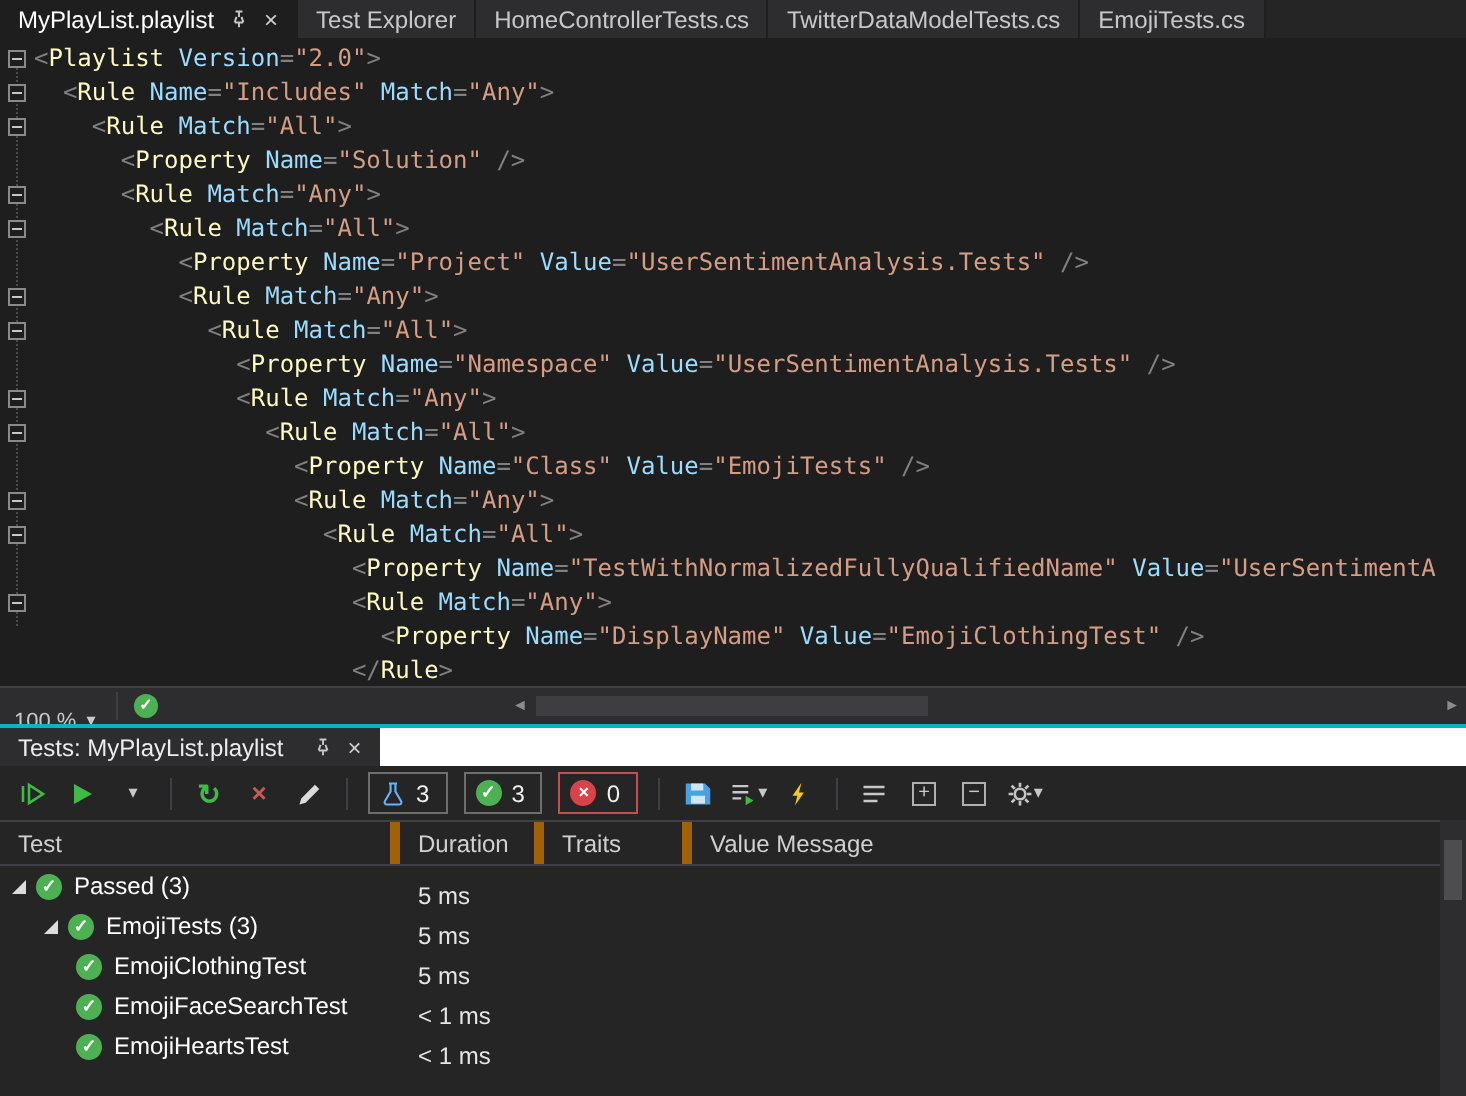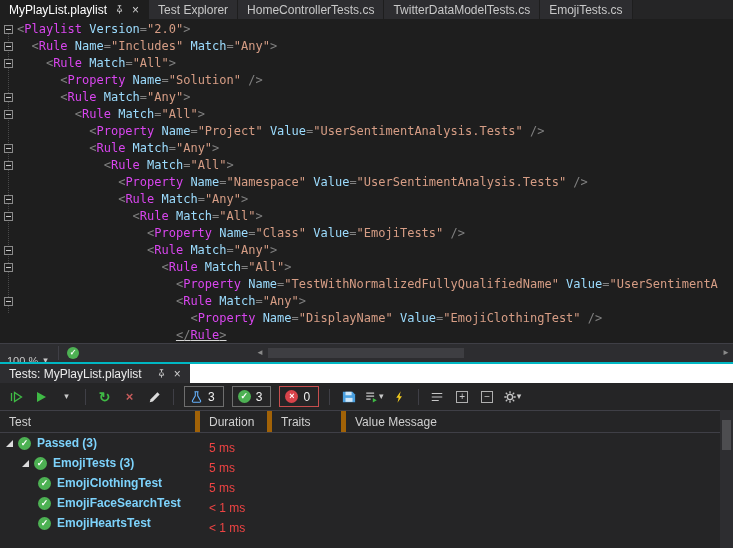--- a/index.html
+++ b/index.html
@@ -20,21 +20,21 @@
   .indent-guide{position:absolute;left:8px;top:12px;height:282px;border-left:1px dotted #4a4a4a;z-index:1;}
   #code-area{position:relative;z-index:2;}
   .code-line{height:17px;line-height:17px;display:flex;white-space:pre;
              font-family:"DejaVu Sans Mono",monospace;font-size:12px;}
   .gutter{width:17px;flex:none;position:relative;}
   .foldbox{position:absolute;left:4px;top:4px;width:9px;height:9px;box-sizing:border-box;
            border:1px solid #8a8a8a;background:#1e1e1e;}
   .foldbox::after{content:"";position:absolute;left:1px;right:1px;top:3px;border-top:1px solid #c8c8c8;}
   .code-text{color:#d4d4d4;}
   .tk-d{color:#808080;}
-  .tk-e{color:#d946ef;}
+  .tk-e{color:#fef9c3;}
   .tk-a{color:#9cdcfe;}
   .tk-s{color:#d69d85;}
 
   
   .estatus{height:18px;position:relative;background:#2d2d30;border-top:1px solid #3f3f46;
            font-size:11px;color:#c8c8c8;}
   .zoom{position:absolute;left:7px;top:0;height:33px;display:flex;align-items:center;gap:5px;}
   .caret{color:#c8c8c8;font-size:9px;line-height:1;}
   .vdiv{position:absolute;left:58px;top:2px;width:1px;height:14px;background:#3f3f46;}
   .okcheck{position:absolute;left:67px;top:3px;width:12px;height:12px;border-radius:6px;
@@ -75,27 +75,27 @@
   .hcol{box-sizing:border-box;padding-left:9px;display:flex;align-items:center;
         border-right:5px solid #a16207;}
   .hcol0{width:200px;}
   .hcol1{width:72px;}
   .hcol2{width:74px;}
   .hcol3{flex:1;border-right:none;}
 
   .tlist{flex:1;position:relative;overflow:hidden;}
   .trow{display:flex;align-items:center;height:20px;font-size:12px;}
   .tcol0{width:200px;box-sizing:border-box;display:flex;align-items:center;overflow:hidden;white-space:nowrap;}
-  .tcol1{width:72px;box-sizing:border-box;padding-left:9px;color:#ef4444;margin-top:10px;}
+  .tcol1{width:72px;box-sizing:border-box;padding-left:9px;color:#e5e5e5;margin-top:10px;}
   .tcol2{width:74px;}
   .tcol3{flex:1;}
   .tri{width:0;height:0;border-left:7px solid transparent;border-bottom:7px solid #dcdcdc;
        margin-right:5px;flex:none;}
   .trow .passicon{margin-right:6px;}
-  .tname{color:#7dd3fc;font-weight:bold;}
+  .tname{color:#ffffff;}
 
   .vscroll{position:absolute;right:0;top:46px;bottom:0;width:13px;background:#2d2d30;z-index:5;}
   .vthumb{position:absolute;left:2px;top:10px;width:9px;height:30px;background:#4d4d50;}
 </style>
 </head>
 <body>
 
 <div class="app">
 
   <div class="tabbar">
@@ -138,21 +138,21 @@
         <div class="code-line"><span class="gutter"><span class="foldbox"></span></span><span class="code-text" style="padding-left: 12ch;"><span class="tk-d">&lt;</span><span class="tk-e">Rule</span><span class="tk-a"> Match</span><span class="tk-d">=</span><span class="tk-s">"All"</span><span class="tk-d">&gt;</span></span></div>
         <div class="code-line"><span class="gutter"></span><span class="code-text" style="padding-left: 14ch;"><span class="tk-d">&lt;</span><span class="tk-e">Property</span><span class="tk-a"> Name</span><span class="tk-d">=</span><span class="tk-s">"Namespace"</span><span class="tk-a"> Value</span><span class="tk-d">=</span><span class="tk-s">"UserSentimentAnalysis.Tests"</span><span class="tk-d"> /&gt;</span></span></div>
         <div class="code-line"><span class="gutter"><span class="foldbox"></span></span><span class="code-text" style="padding-left: 14ch;"><span class="tk-d">&lt;</span><span class="tk-e">Rule</span><span class="tk-a"> Match</span><span class="tk-d">=</span><span class="tk-s">"Any"</span><span class="tk-d">&gt;</span></span></div>
         <div class="code-line"><span class="gutter"><span class="foldbox"></span></span><span class="code-text" style="padding-left: 16ch;"><span class="tk-d">&lt;</span><span class="tk-e">Rule</span><span class="tk-a"> Match</span><span class="tk-d">=</span><span class="tk-s">"All"</span><span class="tk-d">&gt;</span></span></div>
         <div class="code-line"><span class="gutter"></span><span class="code-text" style="padding-left: 18ch;"><span class="tk-d">&lt;</span><span class="tk-e">Property</span><span class="tk-a"> Name</span><span class="tk-d">=</span><span class="tk-s">"Class"</span><span class="tk-a"> Value</span><span class="tk-d">=</span><span class="tk-s">"EmojiTests"</span><span class="tk-d"> /&gt;</span></span></div>
         <div class="code-line"><span class="gutter"><span class="foldbox"></span></span><span class="code-text" style="padding-left: 18ch;"><span class="tk-d">&lt;</span><span class="tk-e">Rule</span><span class="tk-a"> Match</span><span class="tk-d">=</span><span class="tk-s">"Any"</span><span class="tk-d">&gt;</span></span></div>
         <div class="code-line"><span class="gutter"><span class="foldbox"></span></span><span class="code-text" style="padding-left: 20ch;"><span class="tk-d">&lt;</span><span class="tk-e">Rule</span><span class="tk-a"> Match</span><span class="tk-d">=</span><span class="tk-s">"All"</span><span class="tk-d">&gt;</span></span></div>
         <div class="code-line"><span class="gutter"></span><span class="code-text" style="padding-left: 22ch;"><span class="tk-d">&lt;</span><span class="tk-e">Property</span><span class="tk-a"> Name</span><span class="tk-d">=</span><span class="tk-s">"TestWithNormalizedFullyQualifiedName"</span><span class="tk-a"> Value</span><span class="tk-d">=</span><span class="tk-s">"UserSentimentA</span></span></div>
         <div class="code-line"><span class="gutter"><span class="foldbox"></span></span><span class="code-text" style="padding-left: 22ch;"><span class="tk-d">&lt;</span><span class="tk-e">Rule</span><span class="tk-a"> Match</span><span class="tk-d">=</span><span class="tk-s">"Any"</span><span class="tk-d">&gt;</span></span></div>
         <div class="code-line"><span class="gutter"></span><span class="code-text" style="padding-left: 24ch;"><span class="tk-d">&lt;</span><span class="tk-e">Property</span><span class="tk-a"> Name</span><span class="tk-d">=</span><span class="tk-s">"DisplayName"</span><span class="tk-a"> Value</span><span class="tk-d">=</span><span class="tk-s">"EmojiClothingTest"</span><span class="tk-d"> /&gt;</span></span></div>
-        <div class="code-line"><span class="gutter"></span><span class="code-text" style="padding-left: 22ch; text-decoration: underline;"><span class="tk-d">&lt;/</span><span class="tk-e">Rule</span><span class="tk-d">&gt;</span></span></div>
+        <div class="code-line"><span class="gutter"></span><span class="code-text" style="padding-left: 22ch;"><span class="tk-d">&lt;/</span><span class="tk-e">Rule</span><span class="tk-d">&gt;</span></span></div>
       </div>
   </div>
 
   <div class="estatus">
     <span class="zoom">
       <span>100 %</span>
       <span class="caret">▾</span>
     </span>
     <span class="vdiv"></span>
     <span class="okcheck">✓</span>

